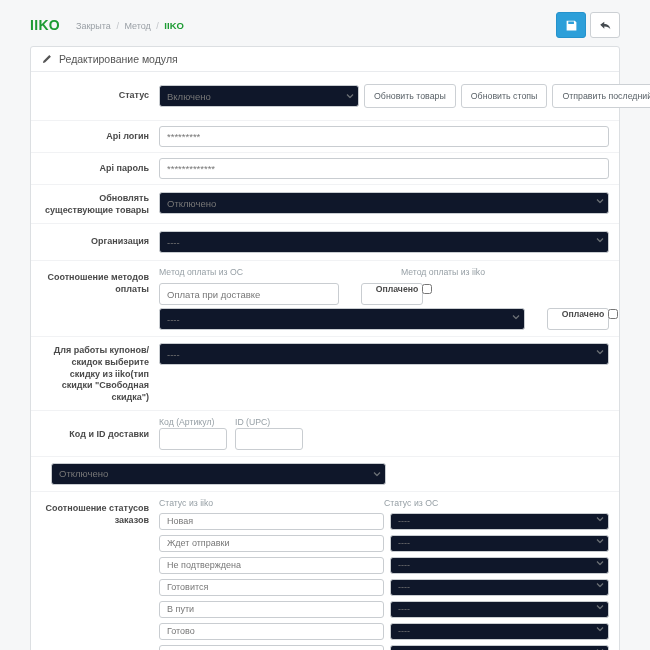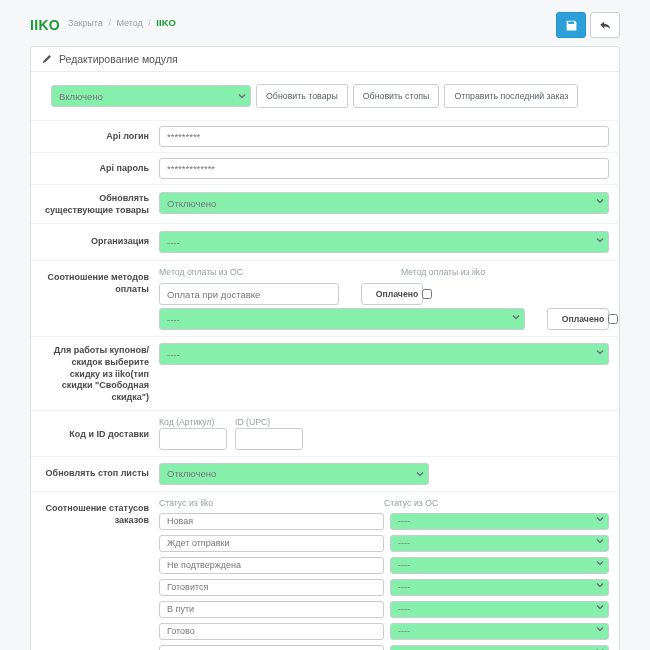--- a/index.html
+++ b/index.html
@@ -6,21 +6,21 @@
   html,body { width:650px; height:650px; overflow:hidden; }
   body {
     font-family:"Liberation Sans", sans-serif;
     background:#f6f7f8;
     color:#444;
   }
   .page { width:650px; height:650px; padding:10px 30px 0 30px; }
 
   
   .page-header { display:flex; align-items:center; justify-content:space-between; height:30px; }
-  .header-left { display:flex; align-items:flex-start; gap:8px; }
+  .header-left { display:flex; align-items:center; gap:16px; }
   .logo { font-size:14px; font-weight:bold; color:#1d9b33; letter-spacing:.3px; }
   .breadcrumb { font-size:9px; color:#9aa0a6; }
   .breadcrumb .crumb { color:#9aa0a6; text-decoration:none; cursor:pointer; }
   .breadcrumb .sep { margin:0 3px; color:#c0c4c8; }
   .breadcrumb .crumb-current { color:#1d9b33; font-weight:bold; font-size:9.5px; }
   .header-actions { display:flex; gap:4px; }
   .hbtn { width:30px; height:26px; border-radius:3px; display:flex; align-items:center; justify-content:center; cursor:pointer; }
   .hbtn-save { background:#2d9fd9; border:1px solid #2592cc; }
   .hbtn-back { background:#fff; border:1px solid #ccd0d4; }
 
@@ -34,21 +34,21 @@
   .control-area { flex:1; margin-left:10px; min-width:0; }
 
   input[type=text] {
     width:100%; height:22px; border:1px solid #c9cdd1; border-radius:3px;
     padding:0 7px; font-family:"Liberation Sans", sans-serif; font-size:9.5px; color:#777; background:#fff; outline:none;
   }
   .selwrap { position:relative; width:100%; }
   select {
     -webkit-appearance:none; appearance:none;
     width:100%; height:22px; border:1px solid #c9cdd1; border-radius:3px;
-    padding:0 14px 0 7px; font-family:"Liberation Sans", sans-serif; font-size:9.5px; color:#777; background:#86efac; outline:none; cursor:pointer;
+    padding:0 14px 0 7px; font-family:"Liberation Sans", sans-serif; font-size:9.5px; color:#777; background:#0f172a; outline:none; cursor:pointer;
   }
   .chev { position:absolute; right:5px; top:50%; transform:translateY(-50%); pointer-events:none; line-height:0; }
 
   
   .row-status { padding:12px 10px; }
   .status-line { display:flex; gap:5px; align-items:center; }
   .status-line .selwrap { width:200px; flex-shrink:0; }
   .btn { height:24px; padding:0 9px; background:#fff; border:1px solid #ccd0d4; border-radius:3px; font-family:"Liberation Sans", sans-serif; font-size:8.8px; color:#5a6268; cursor:pointer; white-space:nowrap; }
 
   
@@ -59,21 +59,21 @@
   .row-mid { padding:7px 10px; }
 
   
   .cols-head { display:flex; gap:21px; font-size:8.7px; color:#97a0a6; margin-bottom:6px;align-items:flex-end; }
   .pay-head-os { width:40%; }
   .pay-head-iiko { flex:1; text-align:center; }
   .pay-head-paid { width:62px; }
   .pay-row { display:flex; gap:22px; margin-top:3px; }
   .pay-os { width:40%; flex-shrink:0; }
   .pay-iiko { flex:1; min-width:0; }
-  .paid-box { width:62px; flex-shrink:0; height:22px; border:1px solid #c9cdd1; border-radius:3px; display:flex; align-items:center; justify-content:center; gap:4px;padding-left:24px; }
+  .paid-box { width:62px; flex-shrink:0; height:22px; border:1px solid #c9cdd1; border-radius:3px; display:flex; justify-content:center; gap:4px;padding-left:24px; }
   .paid-box .paid-label { font-size:8.7px; font-weight:bold; color:#4a4a4a; }
   .paid-box input[type=checkbox] { width:10px; height:10px; margin:0; cursor:pointer; }
 
   
   .row-coupon .form-label { padding-top:4px; }
 
   
   .code-line { display:flex; gap:8px; }
   .code-field { width:68px; }
   .code-field .mini-label { font-size:8.7px; color:#97a0a6; margin-bottom:1px; }
@@ -132,20 +132,21 @@
     <div class="panel-heading">
       <span>
         <svg width="11" height="11" viewBox="0 0 16 16">
             <path fill="#555" d="M12.1 1.6l2.3 2.3-8.6 8.6-3 .7.7-3 8.6-8.6z"></path>
           </svg>
       </span>
       <span>Редактирование модуля</span>
     </div>
 
     <div class="form-row row-status">
+      <div class="form-label" style="padding-top:6px;">Статус</div>
       <div class="control-area">
         <div class="status-line">
           <span class="selwrap">
             <select><option>Включено</option></select>
             <span class="chev">
                 <svg width="8" height="5" viewBox="0 0 8 5">
                   <polyline points="1,1 4,4 7,1" fill="none" stroke="#6a6f74" stroke-width="1.3"></polyline>
                 </svg>
               </span>
           </span>
@@ -258,21 +259,20 @@
           </div>
           <div class="code-field">
             <div class="mini-label">ID (UPC)</div>
             <input type="text" value="" style="">
           </div>
         </div>
       </div>
     </div>
 
     <div class="form-row row-stop">
-      <div class="form-label">Обновлять стоп листы</div>
       <div class="control-area">
         <span class="selwrap" style="display:inline-block;">
           <select><option>Отключено</option></select>
           <span class="chev">
               <svg width="8" height="5" viewBox="0 0 8 5">
                 <polyline points="1,1 4,4 7,1" fill="none" stroke="#6a6f74" stroke-width="1.3"></polyline>
               </svg>
             </span>
         </span>
       </div>

